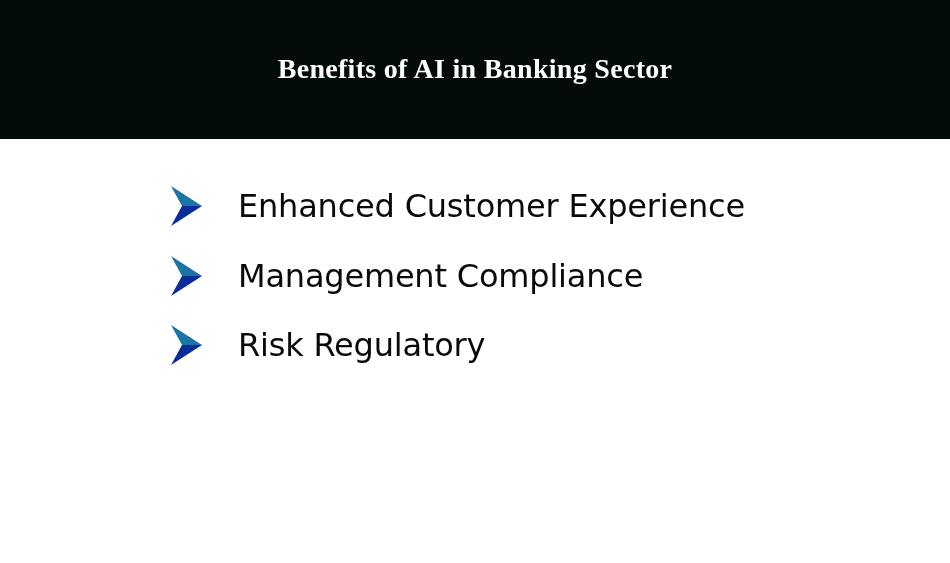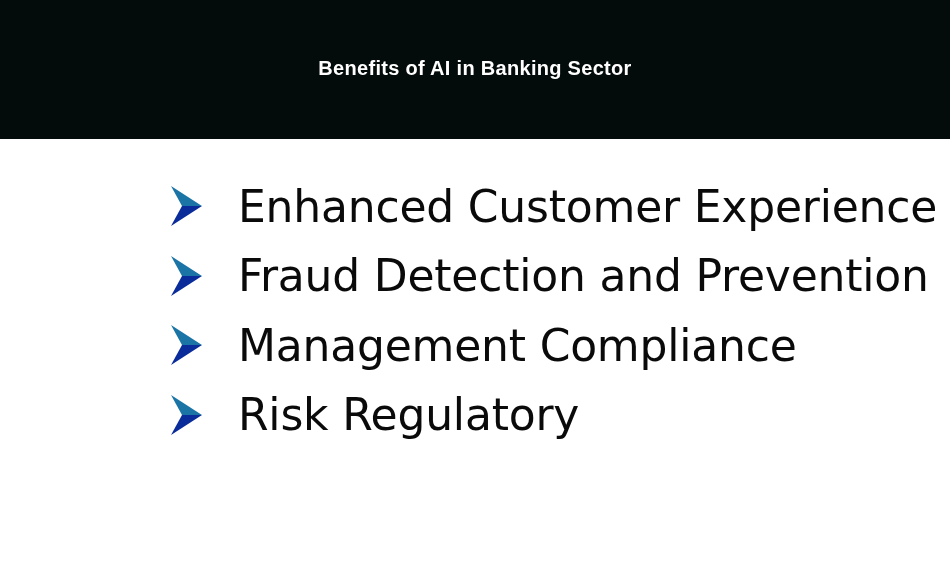--- a/index.html
+++ b/index.html
@@ -15,23 +15,23 @@
       left: 0; top: 0;
       width: 950px;
       height: 139px;
       background: #040c0b;
       display: flex;
       align-items: center;
       justify-content: center;
     }
     .title {
       color: #ffffff;
-      font-family: Liberation Sans, sans-serif;
+      font-family: Liberation Serif, serif;
       font-weight: bold;
-      font-size: 20px;
+      font-size: 28px;
       letter-spacing: 0.3px;
       margin-top: -2px;
     }
     .list {
       position: absolute;
       left: 171px;
       top: 186px;
       margin: 0;
       padding: 0;
       list-style: none;
@@ -43,21 +43,21 @@
       margin-bottom: 29.5px;
     }
     .arrow {
       width: 31px;
       height: 40px;
       flex: 0 0 31px;
     }
     .label {
       margin-left: 36px;
       font-family: "DejaVu Sans", sans-serif;
-      font-size: 44px;
+      font-size: 32px;
       color: #0a0a0a;
       white-space: nowrap;
       letter-spacing: -0.2px;
     }
   </style>
 </head>
 <body>
 
 <div class="header">
   <div class="title">Benefits of AI in Banking Sector</div>
@@ -69,27 +69,20 @@
       <polygon points="0,0 31,20 11,20" fill="#1a74a6"></polygon>
       <polygon points="11,20 31,20 0,40" fill="#0a2c9a"></polygon>
     </svg>
     <span class="label">Enhanced Customer Experience</span>
   </li>
   <li class="item">
     <svg class="arrow" viewBox="0 0 31 40">
       <polygon points="0,0 31,20 11,20" fill="#1a74a6"></polygon>
       <polygon points="11,20 31,20 0,40" fill="#0a2c9a"></polygon>
     </svg>
-    <span class="label">Fraud Detection and Prevention</span>
-  </li>
-  <li class="item">
-    <svg class="arrow" viewBox="0 0 31 40">
-      <polygon points="0,0 31,20 11,20" fill="#1a74a6"></polygon>
-      <polygon points="11,20 31,20 0,40" fill="#0a2c9a"></polygon>
-    </svg>
     <span class="label">Management Compliance</span>
   </li>
   <li class="item">
     <svg class="arrow" viewBox="0 0 31 40">
       <polygon points="0,0 31,20 11,20" fill="#1a74a6"></polygon>
       <polygon points="11,20 31,20 0,40" fill="#0a2c9a"></polygon>
     </svg>
     <span class="label">Risk Regulatory</span>
   </li>
 </ul>

